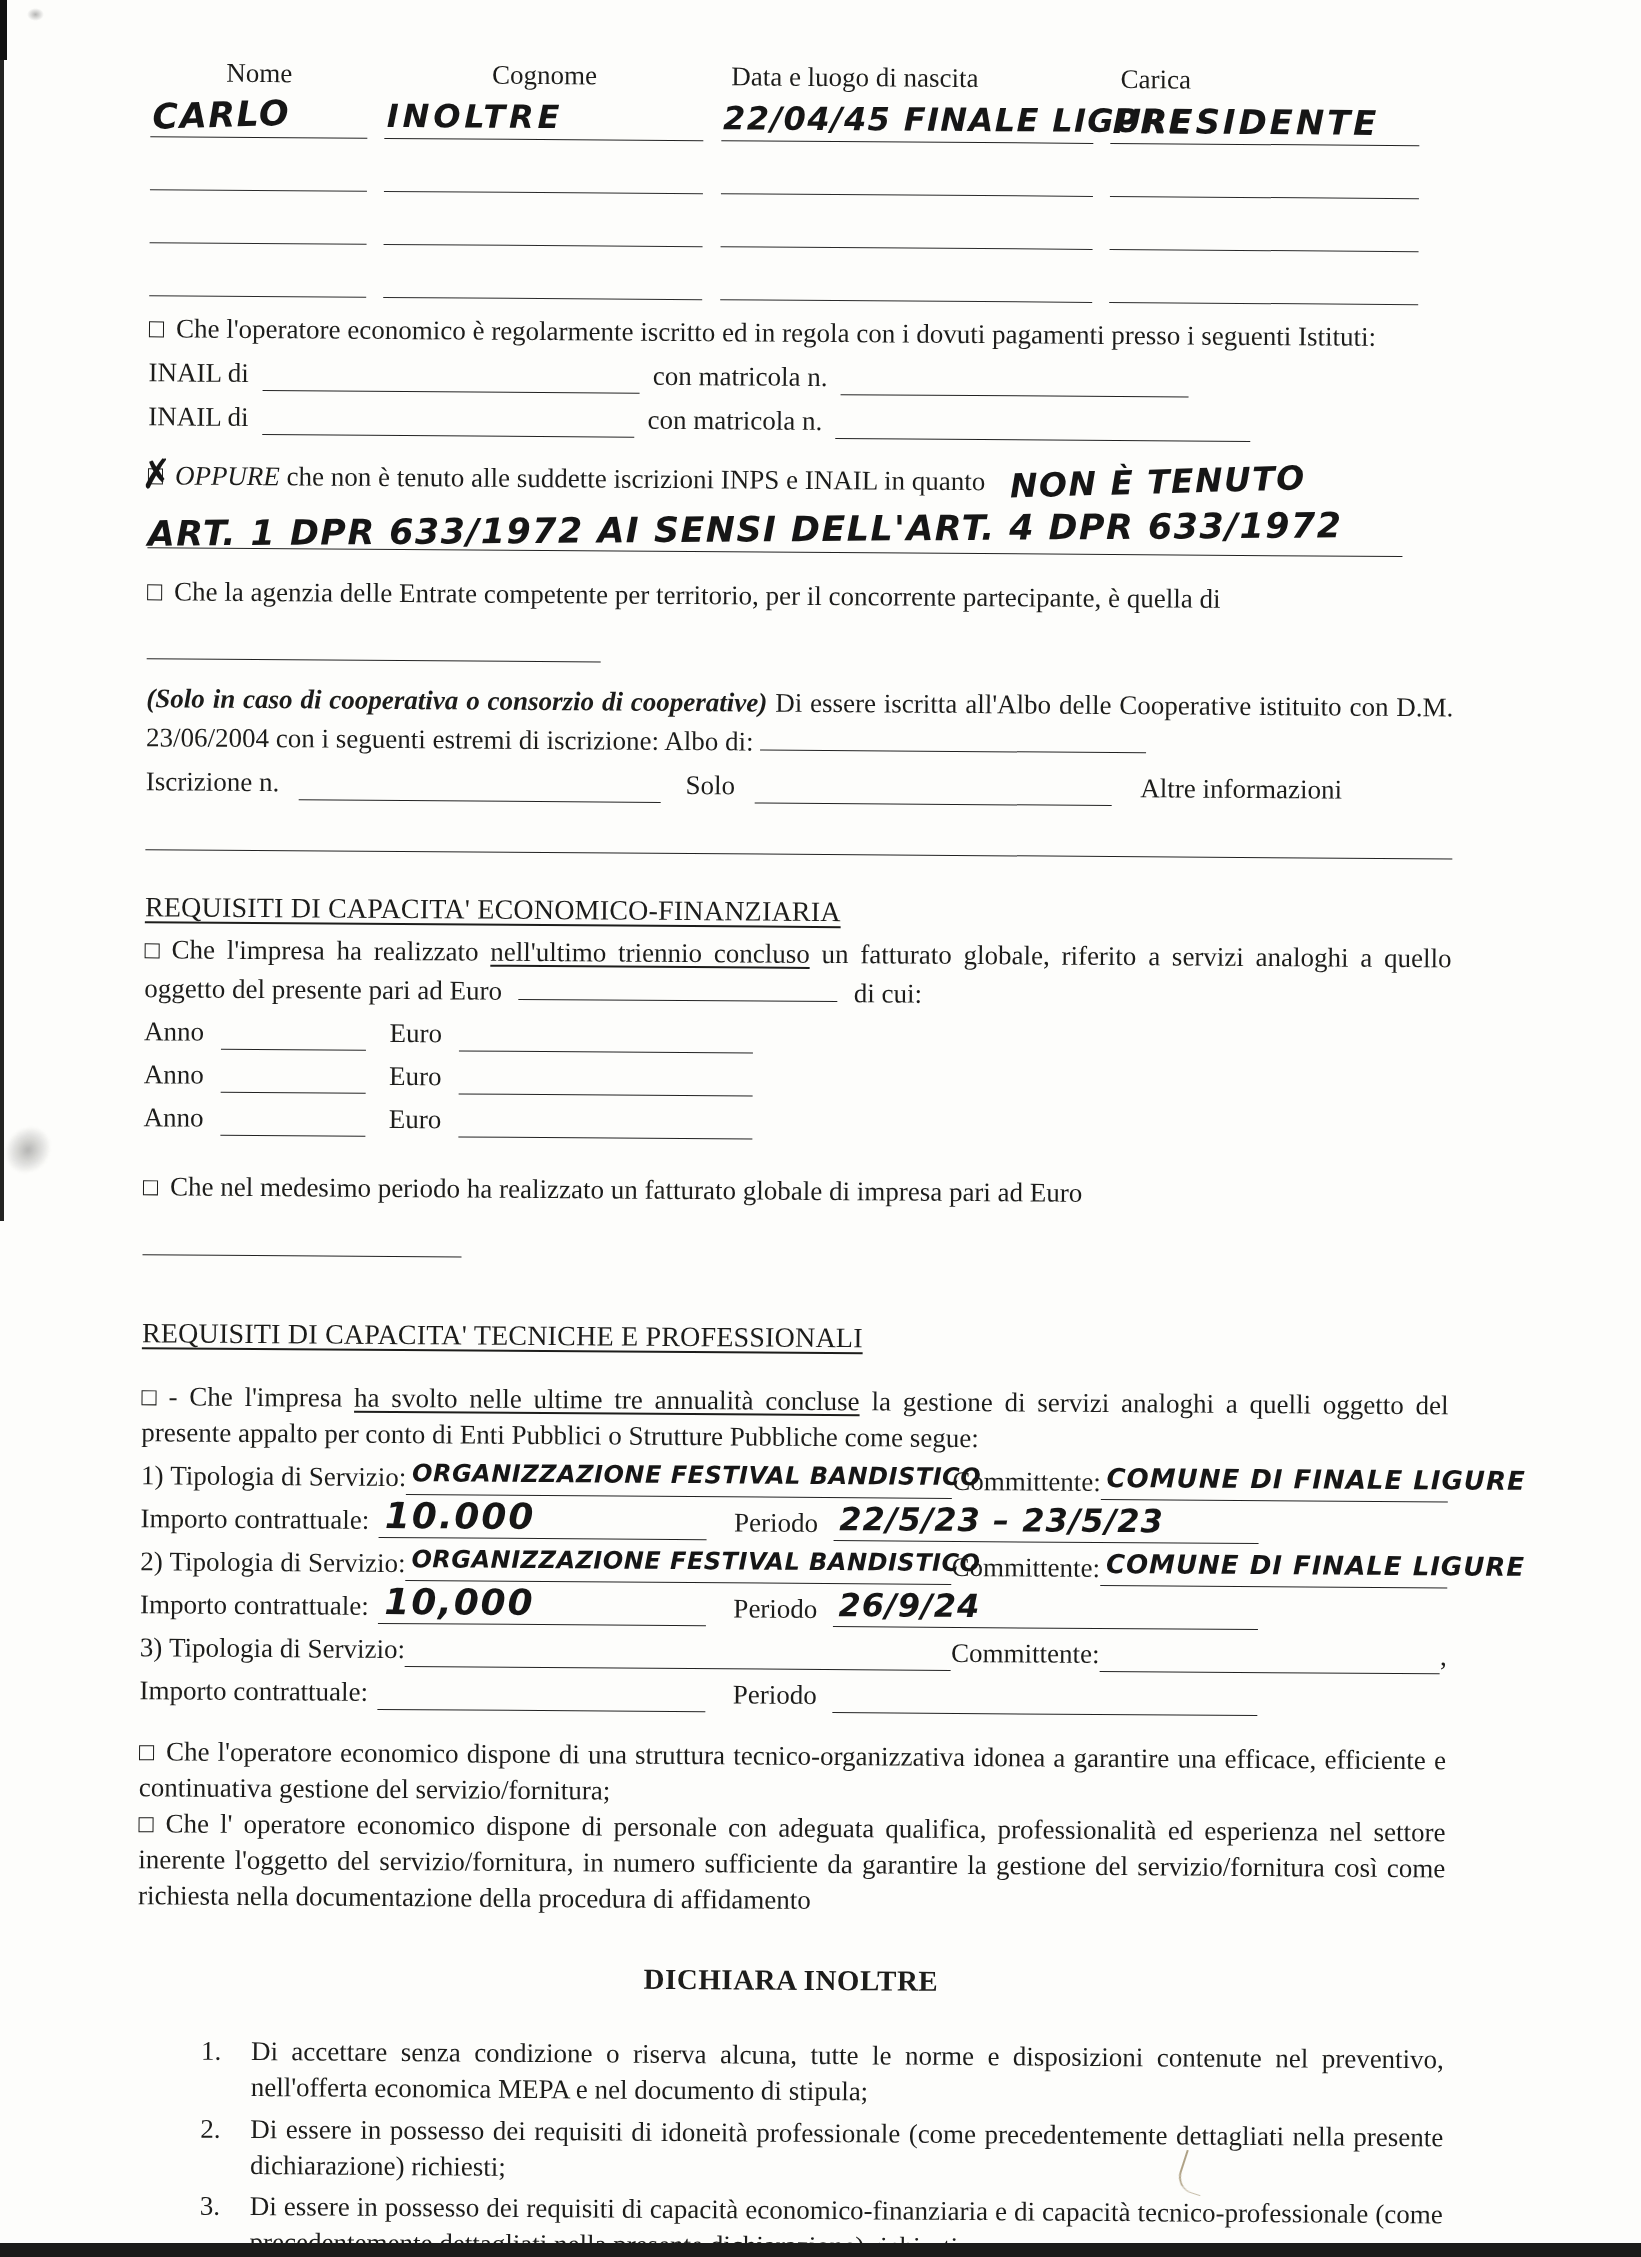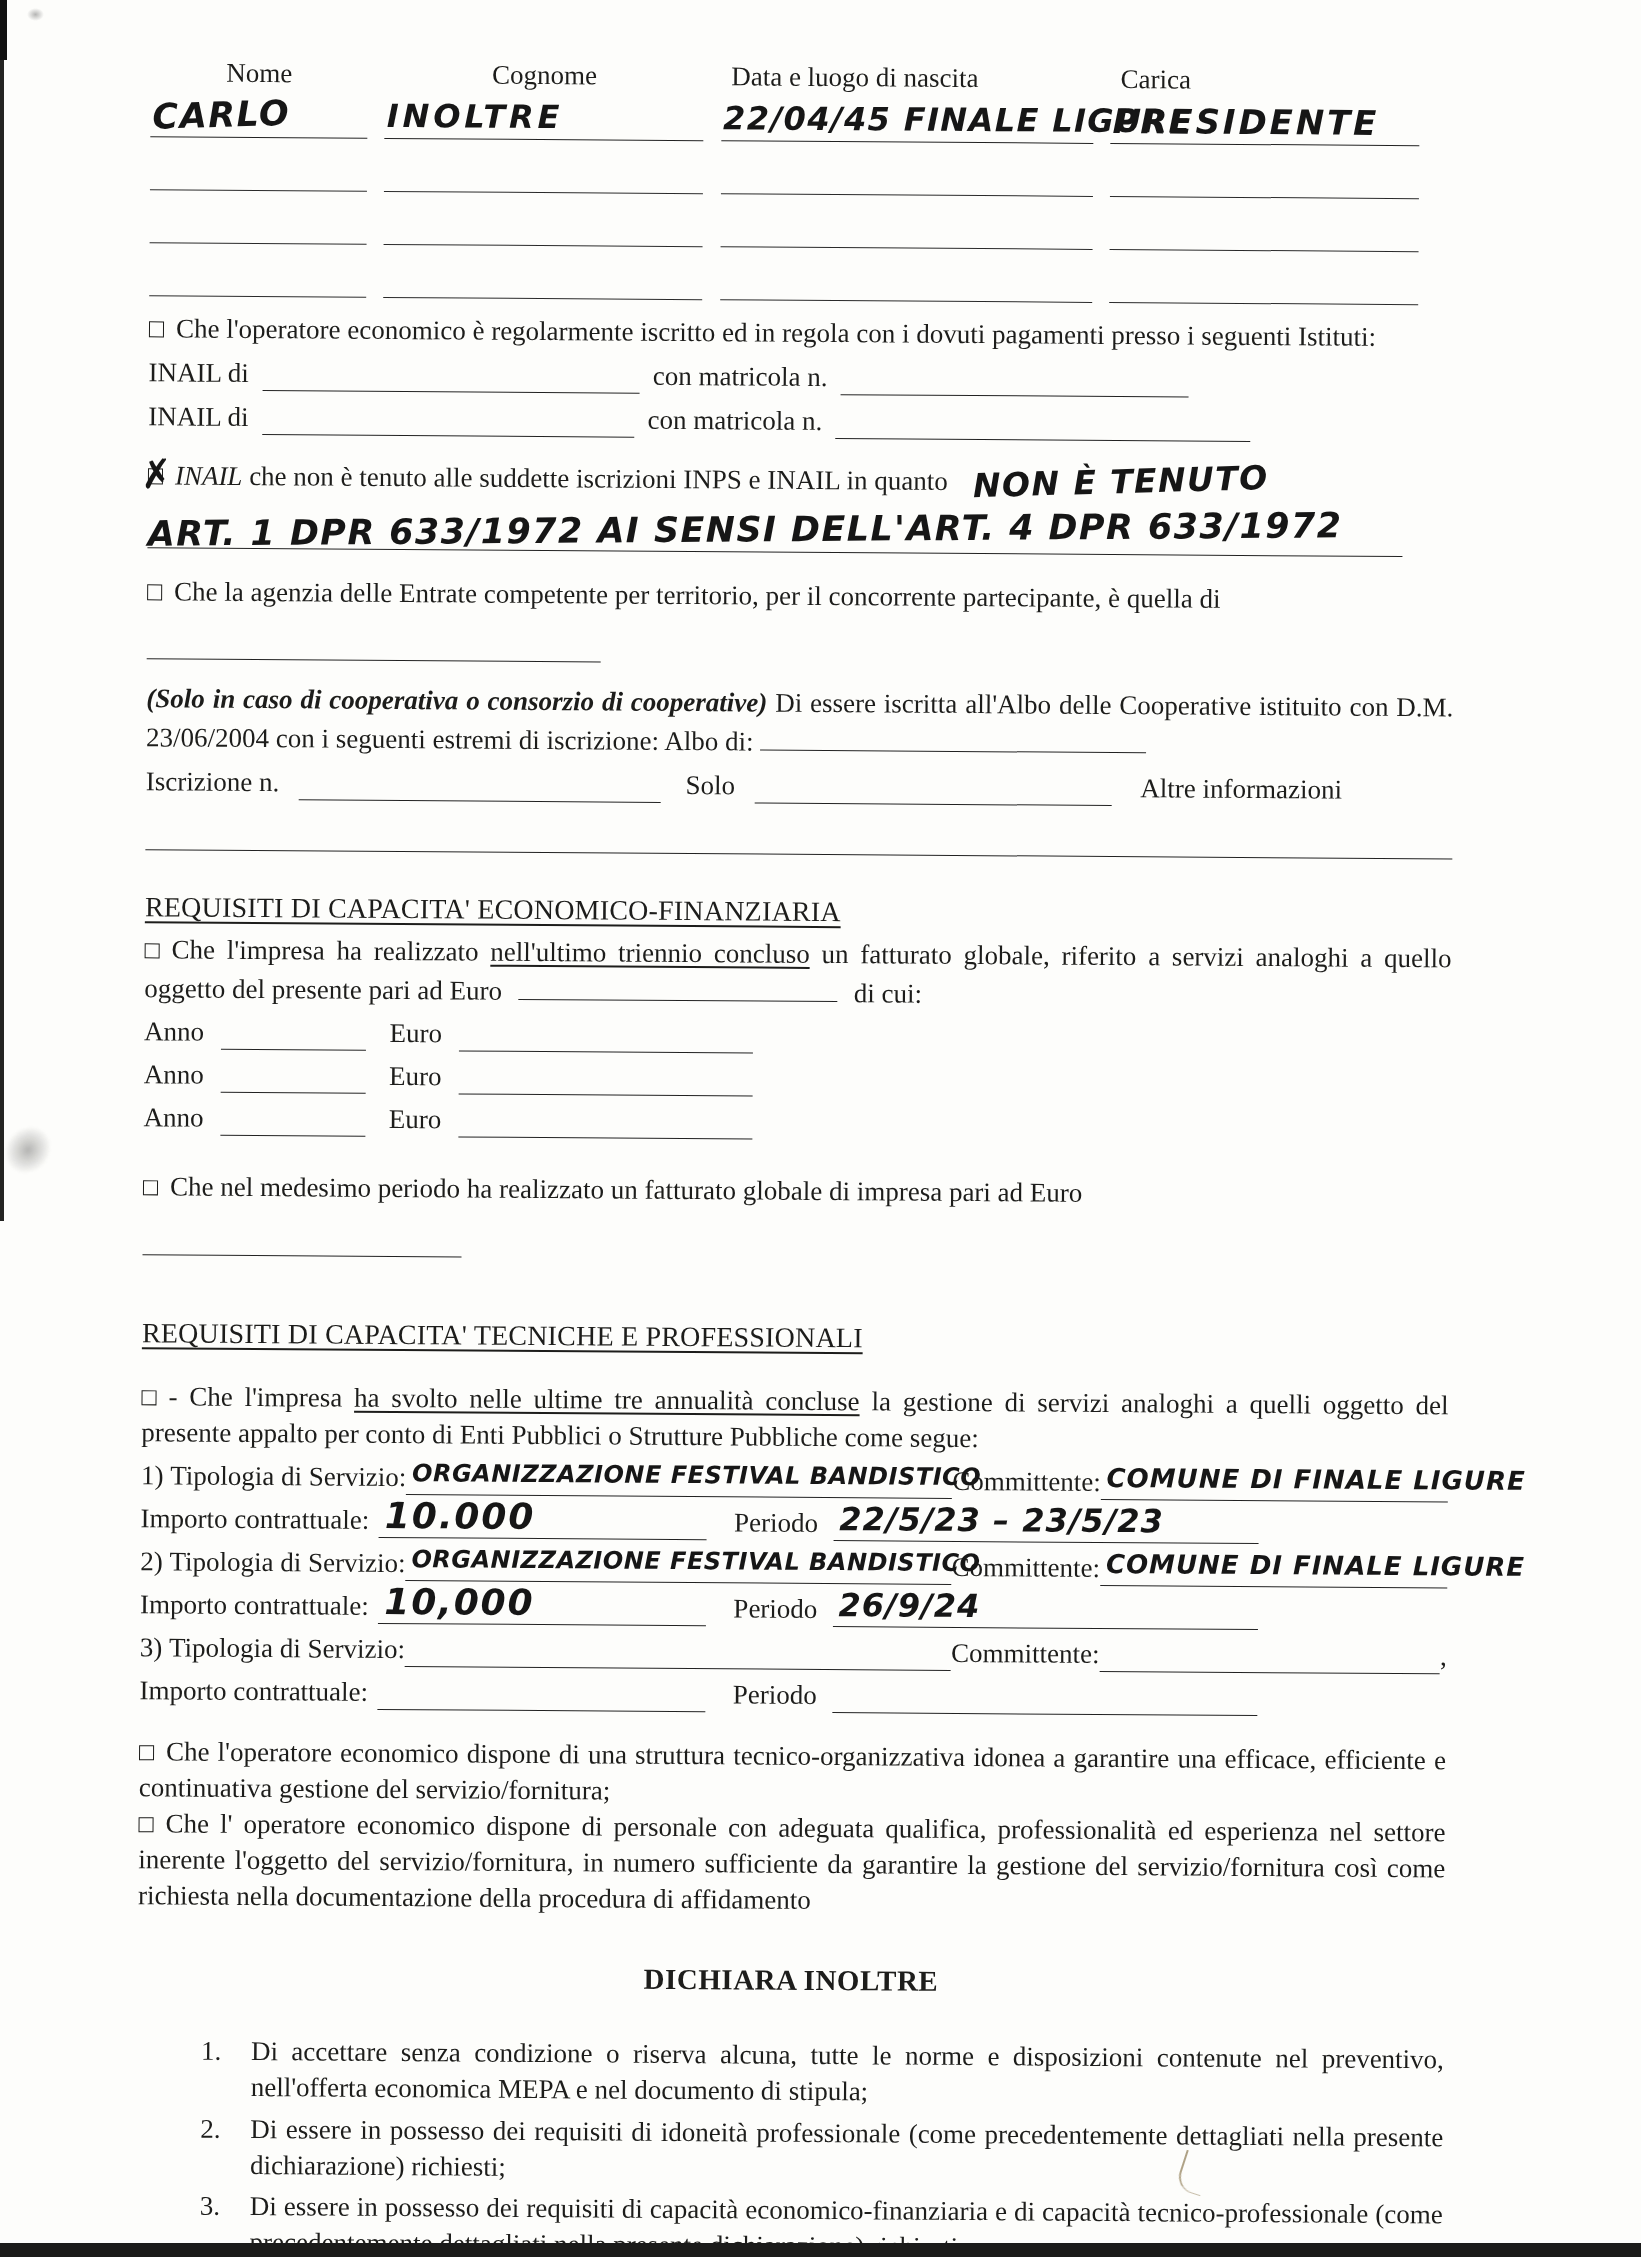--- a/index.html
+++ b/index.html
@@ -186,21 +186,21 @@
     <div class="inline-row">
       <span class="lbl">INAIL di</span>
       <span class="fill f-inail"></span>
       <span class="lbl">con matricola n.</span>
       <span class="fill f-matr2"></span>
     </div>
   </div>
 
   <div class="sec oppure">
     <div>
-      <span class="cb"><span class="cbx hw">✗</span></span><span class="it">INAIL</span> <span>che non è tenuto alle suddette iscrizioni INPS e INAIL in quanto</span><span class="hw hw-reason1">NON È TENUTO</span>
+      <span class="cb"><span class="cbx hw">✗</span></span><span class="it">OPPURE</span> <span>che non è tenuto alle suddette iscrizioni INPS e INAIL in quanto</span><span class="hw hw-reason1">NON È TENUTO</span>
     </div>
     <div class="oppure-line2">
       <span class="hw hw-reason2">ART. 1 DPR 633/1972  AI SENSI DELL'ART. 4 DPR 633/1972</span>
     </div>
   </div>
 
   <div class="sec entrate">
     <div class="just"><span class="cb"></span><span>Che la agenzia delle Entrate competente per territorio, per il concorrente partecipante, è quella di</span></div>
     <div class="entrate-fill"></div>
   </div>

